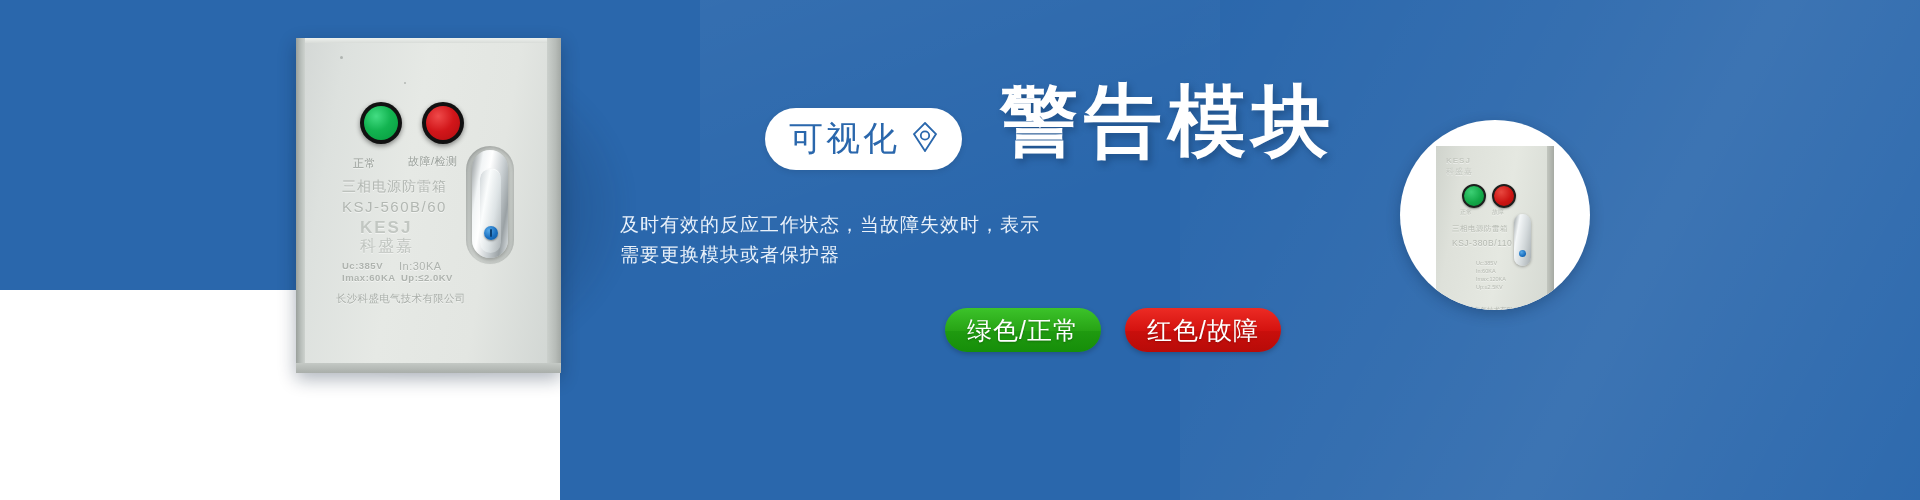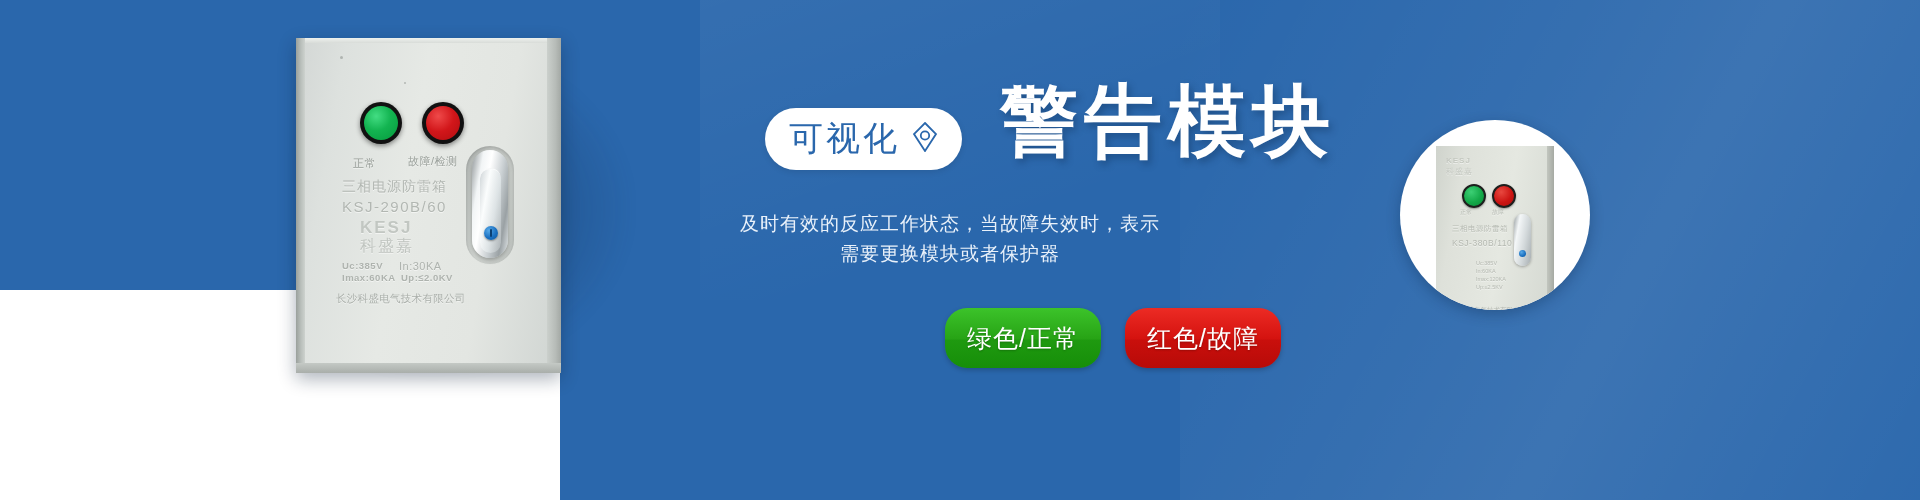--- a/index.html
+++ b/index.html
@@ -231,38 +231,38 @@
     line-height: 1;
     text-shadow: 3px 4px 7px rgba(10,38,72,0.35);
     white-space: nowrap;
     font-family: "Liberation Sans", sans-serif;
   }
 
   .subtitle {
     position: absolute;
     left: 620px; top: 210px;
     width: 660px;
-    text-align: center;
+    text-align: left;
     color: #e9f1fa;
     font-size: 19px;
     line-height: 30px;
     letter-spacing: 1px;
-    font-family: Liberation Mono, monospace;
+    font-family: Liberation Sans, sans-serif;
   }
 
   
   .badges {
     position: absolute;
     left: 945px; top: 308px;
     display: flex;
     gap: 24px;
   }
   .badge {
     height: 44px;
-    padding: 8px 22px;
+    padding: 0 22px;
     border-radius: 22px;
     display: flex;
     align-items: center;
     justify-content: center;
     font-size: 25px;
     color: #ffffff;
     letter-spacing: 1px;
     font-family: "Liberation Sans", sans-serif;
     text-shadow: 0 1px 2px rgba(0,0,0,0.25);
     box-shadow: 0 2px 5px rgba(0,0,0,0.22);
@@ -369,21 +369,21 @@
 
       <div class="cabinet-speck" style="left:44px;top:18px;width:3px;height:3px;"></div>
       <div class="cabinet-speck" style="left:108px;top:44px;width:2px;height:2px;"></div>
 
       <div class="lamp lamp-green"></div>
       <div class="lamp lamp-red"></div>
 
       <div class="panel-text lamp-label-l">正常</div>
       <div class="panel-text lamp-label-r">故障/检测</div>
       <div class="panel-text panel-title">三相电源防雷箱</div>
-      <div class="panel-text panel-model">KSJ-290B/60</div>
+      <div class="panel-text panel-model">KSJ-560B/60</div>
       <div class="panel-text panel-brand-en">KESJ</div>
       <div class="panel-text panel-brand-cn">科盛嘉</div>
       <div class="panel-text panel-spec1">Uc:385V</div>
       <div class="panel-text panel-spec2">In:30KA</div>
       <div class="panel-text panel-spec3">Imax:60KA</div>
       <div class="panel-text panel-spec4">Up:≤2.0KV</div>
       <div class="panel-text panel-company">长沙科盛电气技术有限公司</div>
 
       <div class="handle-recess"></div>
       <div class="handle">

